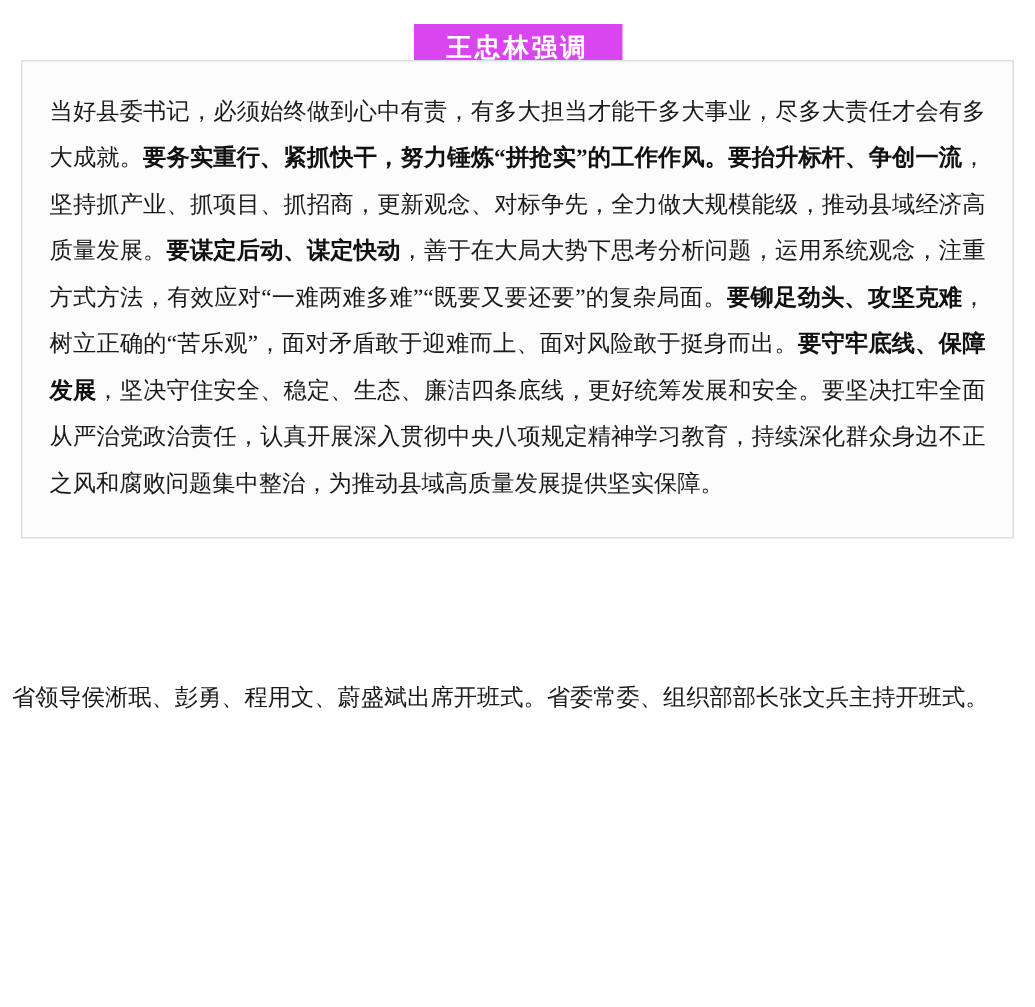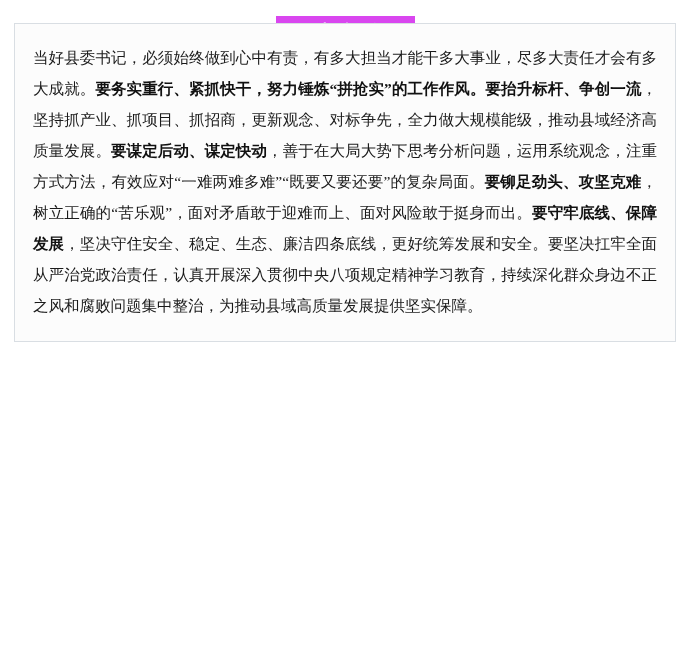--- a/index.html
+++ b/index.html
@@ -40,21 +40,21 @@
     letter-spacing: 2px;
     padding: 7px 22px 8px 22px;
     line-height: 1;
     display: inline-block;
   }
 
   
   .quote-block {
     position: absolute;
     left: 14px;
-    top: 23px;
+    top: 40px;
     width: 662px;
     box-sizing: border-box;
     border: 1px solid #d9dee3;
     border-top: 1px solid #d9dee3;
     background: #fcfcfc;
     padding: 18px 18px 20px 18px;
   }
   .quote-text {
     font-size: 15.5px;
     line-height: 2.0;
@@ -108,15 +108,16 @@
 <div class="page">
 
   <div class="badge-row">
     <div class="badge">王忠林强调</div>
   </div>
 
   <div class="quote-block">
     <p class="quote-text" id="quote-text"><span>当好县委书记，必须始终做到心中有责，有多大担当才能干多大事业，尽多大责任才会有多大成就。</span><b>要务实重行、紧抓快干，努力锤炼“拼抢实”的工作作风。要抬升标杆、争创一流</b><span>，坚持抓产业、抓项目、抓招商，更新观念、对标争先，全力做大规模能级，推动县域经济高质量发展。</span><b>要谋定后动、谋定快动</b><span>，善于在大局大势下思考分析问题，运用系统观念，注重方式方法，有效应对“一难两难多难”“既要又要还要”的复杂局面。</span><b>要铆足劲头、攻坚克难</b><span>，树立正确的“苦乐观”，面对矛盾敢于迎难而上、面对风险敢于挺身而出。</span><b>要守牢底线、保障发展</b><span>，坚决守住安全、稳定、生态、廉洁四条底线，更好统筹发展和安全。要坚决扛牢全面从严治党政治责任，认真开展深入贯彻中央八项规定精神学习教育，持续深化群众身边不正之风和腐败问题集中整治，为推动县域高质量发展提供坚实保障。</span></p>
   </div>
 
+  <p class="body-para">省领导侯淅珉、彭勇、程用文、蔚盛斌出席开班式。省委常委、组织部部长张文兵主持开班式。</p>
 
 
 </div>
 
 </body></html>

